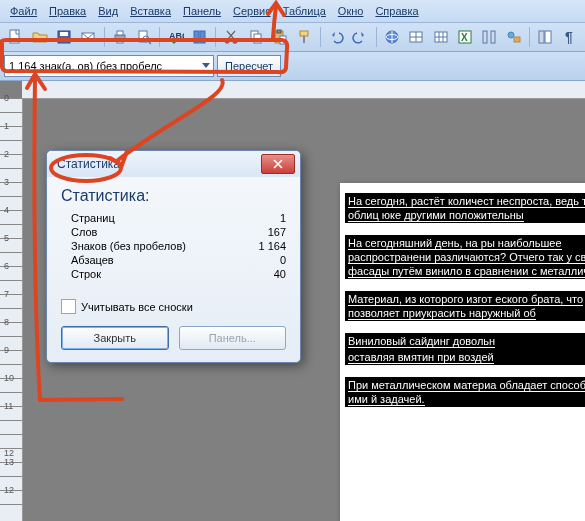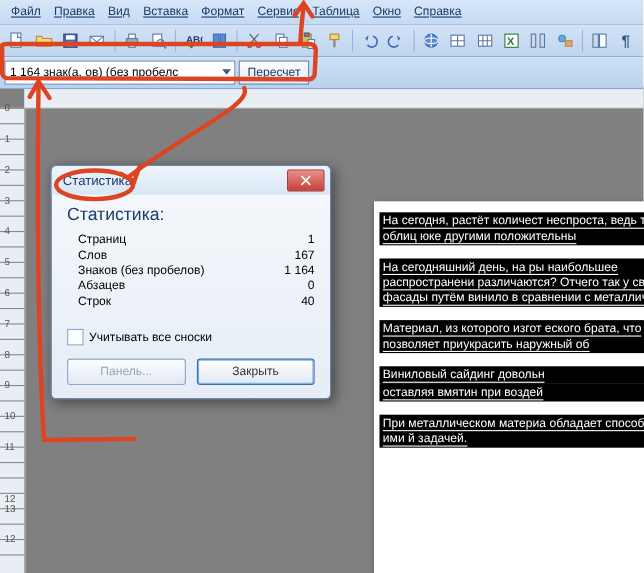--- a/index.html
+++ b/index.html
@@ -48,21 +48,21 @@
 .anno{position:absolute;top:0;left:0;width:585px;height:521px;pointer-events:none;z-index:20}
 </style>
 </head>
 <body>
 
 <div class="menubar">
   <div class="mi"><u>Файл</u></div>
   <div class="mi"><u>Правка</u></div>
   <div class="mi"><u>Вид</u></div>
   <div class="mi"><u>Вставка</u></div>
-  <div class="mi"><u>Формат</u></div>
+  <div class="mi"><u>Панель</u></div>
   <div class="mi"><u>Сервис</u></div>
   <div class="mi"><u>Таблица</u></div>
   <div class="mi"><u>Окно</u></div>
   <div class="mi"><u>Справка</u></div>
 </div>
 
 <div class="toolbar">
   <div class="tbtn">
       <svg viewBox="0 0 16 16">
         <rect x="3" y="1" width="9" height="13" fill="#fff" stroke="#5a7aa5"></rect>
@@ -311,25 +311,25 @@
         <div class="statrow">
           <span>Строк</span>
           <span class="v">40</span>
         </div>
       </div>
     <div class="cbrow">
       <div class="cb"></div>
       <span>Учитывать все сноски</span>
     </div>
     <div class="btnrow">
+      <div class="dbtn def">
+          <span>Закрыть</span>
+        </div>
       <div class="dbtn disabled">
           <span>Панель...</span>
-        </div>
-      <div class="dbtn def">
-          <span>Закрыть</span>
         </div>
     </div>
   </div>
 </div>
 
 <svg class="anno" viewBox="0 0 585 521">
   <g fill="none" stroke="#d42" stroke-width="4" stroke-linecap="round">
 
     <path d="M2 44 Q0 40 6 40 L282 40 Q288 41 287 48 L286 68 Q285 73 278 72 L6 71 Q1 70 2 62 Z"></path>
 

